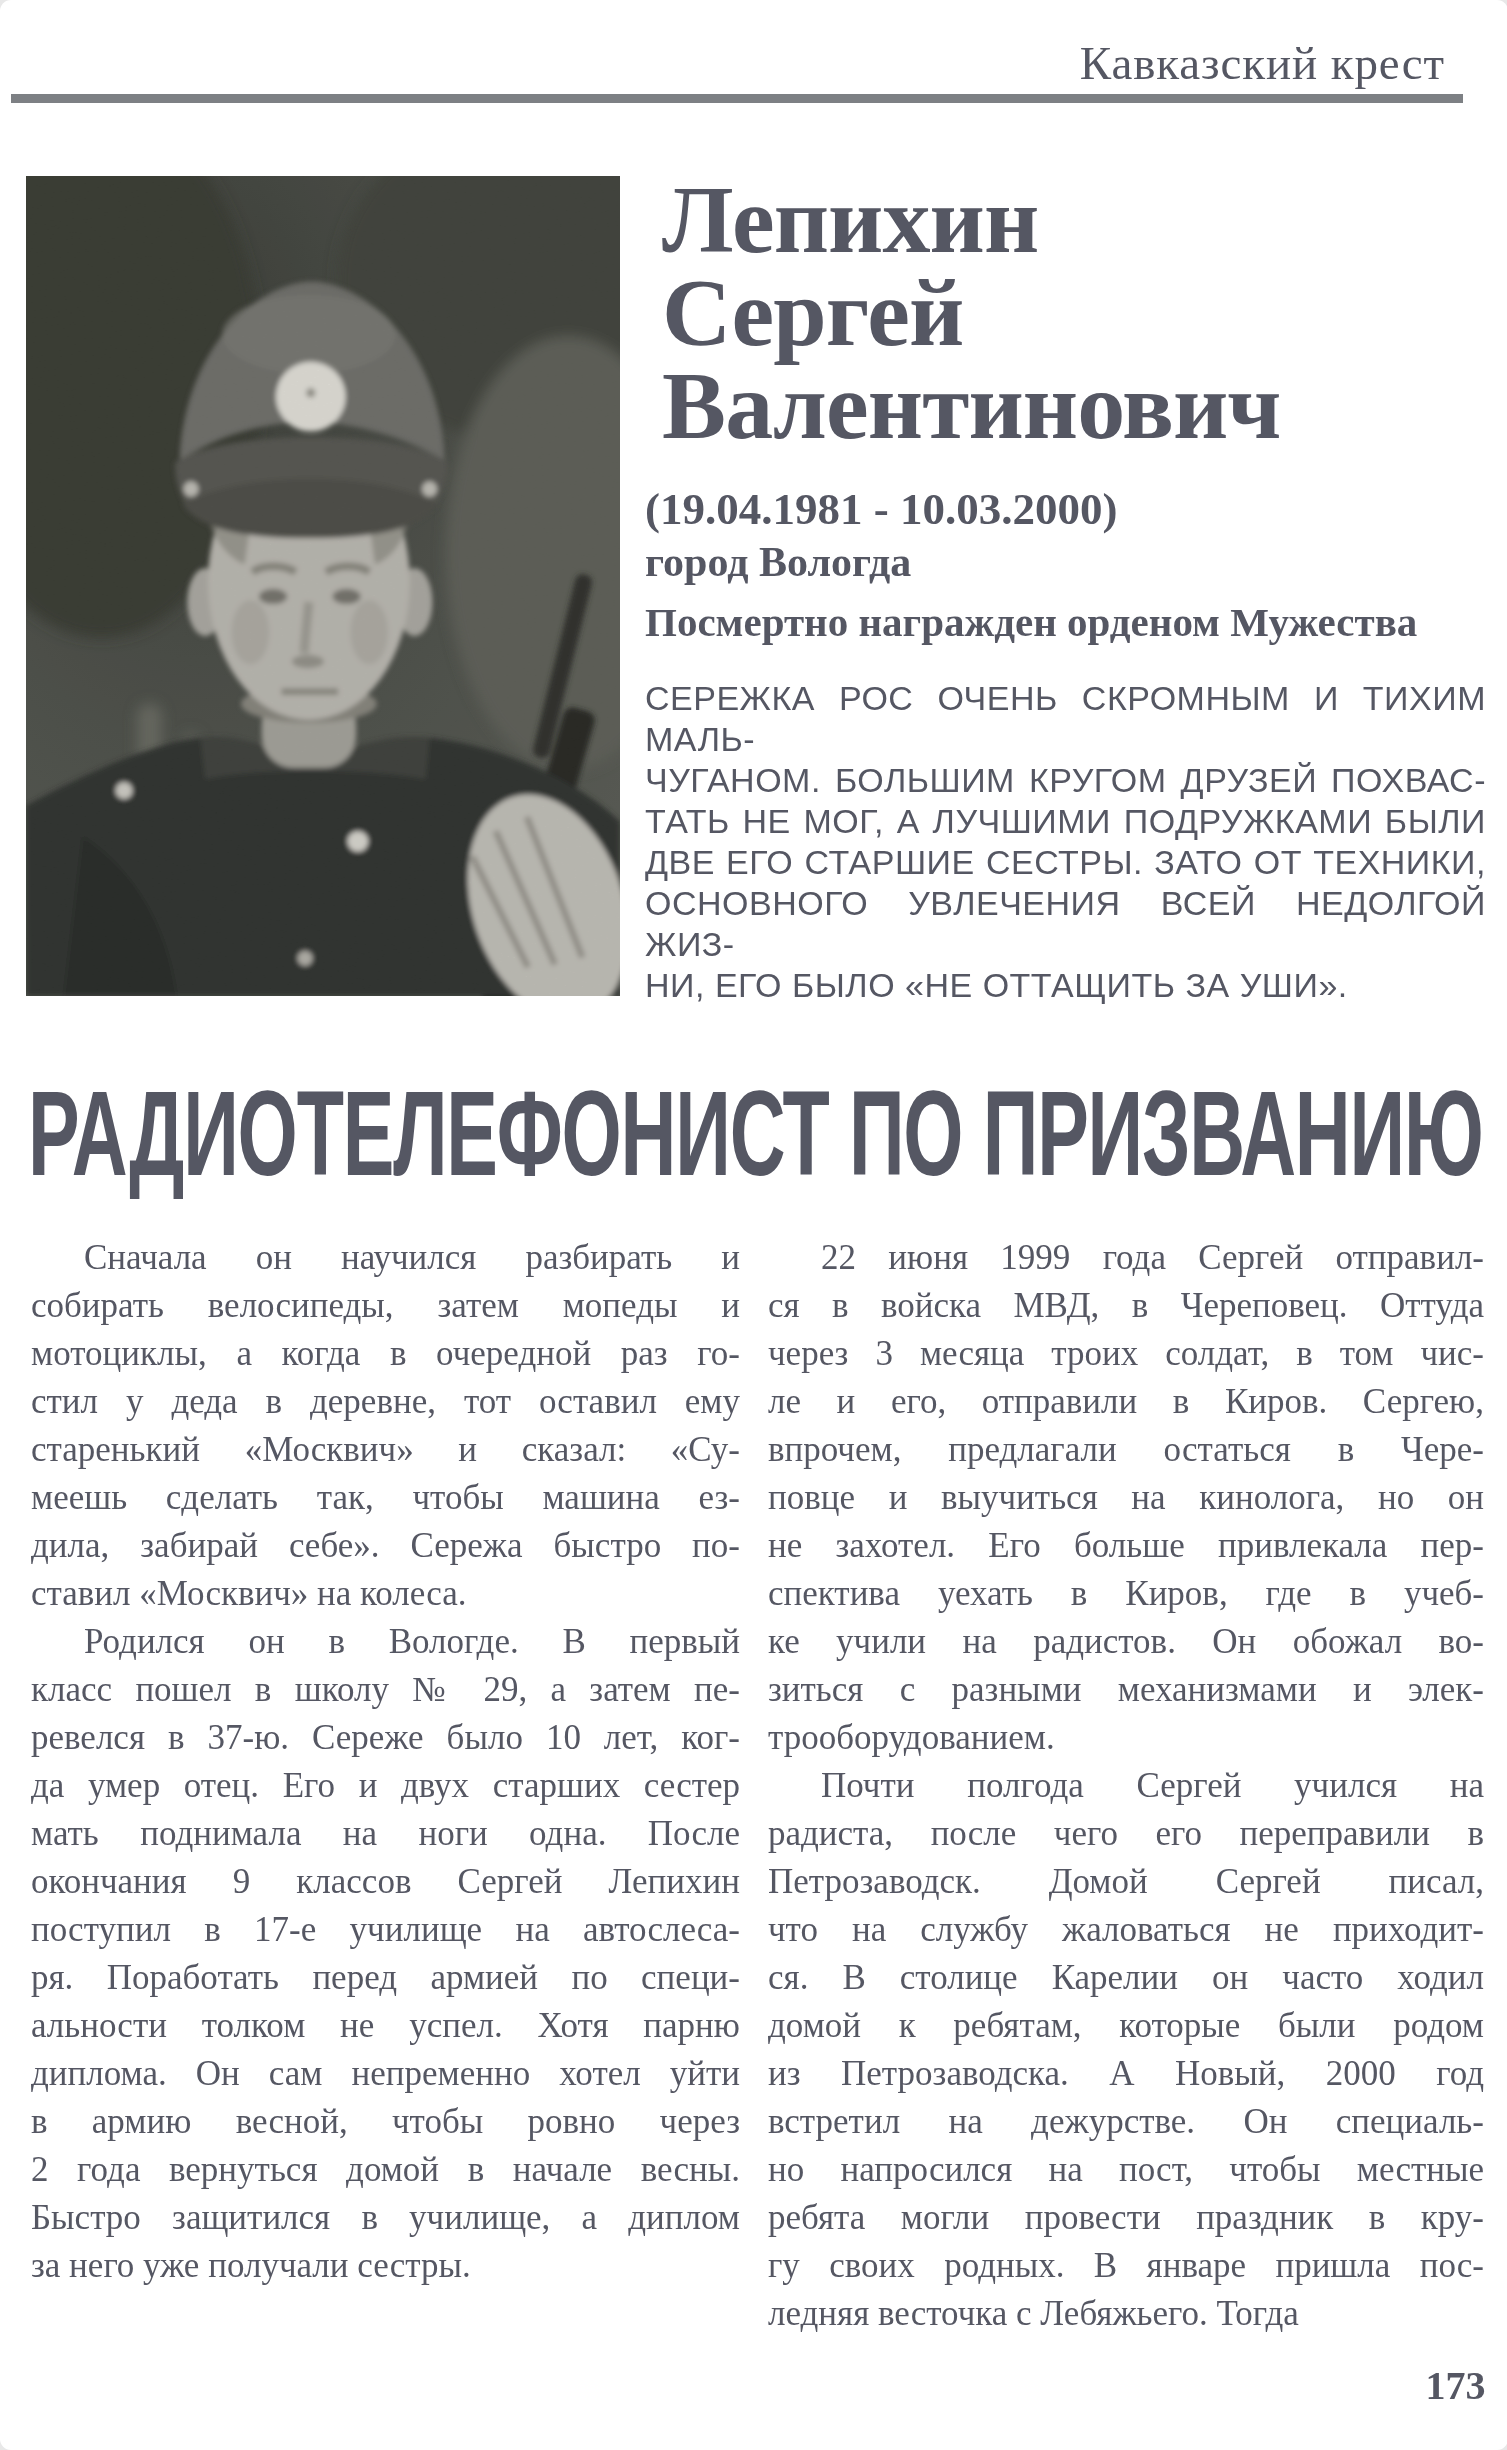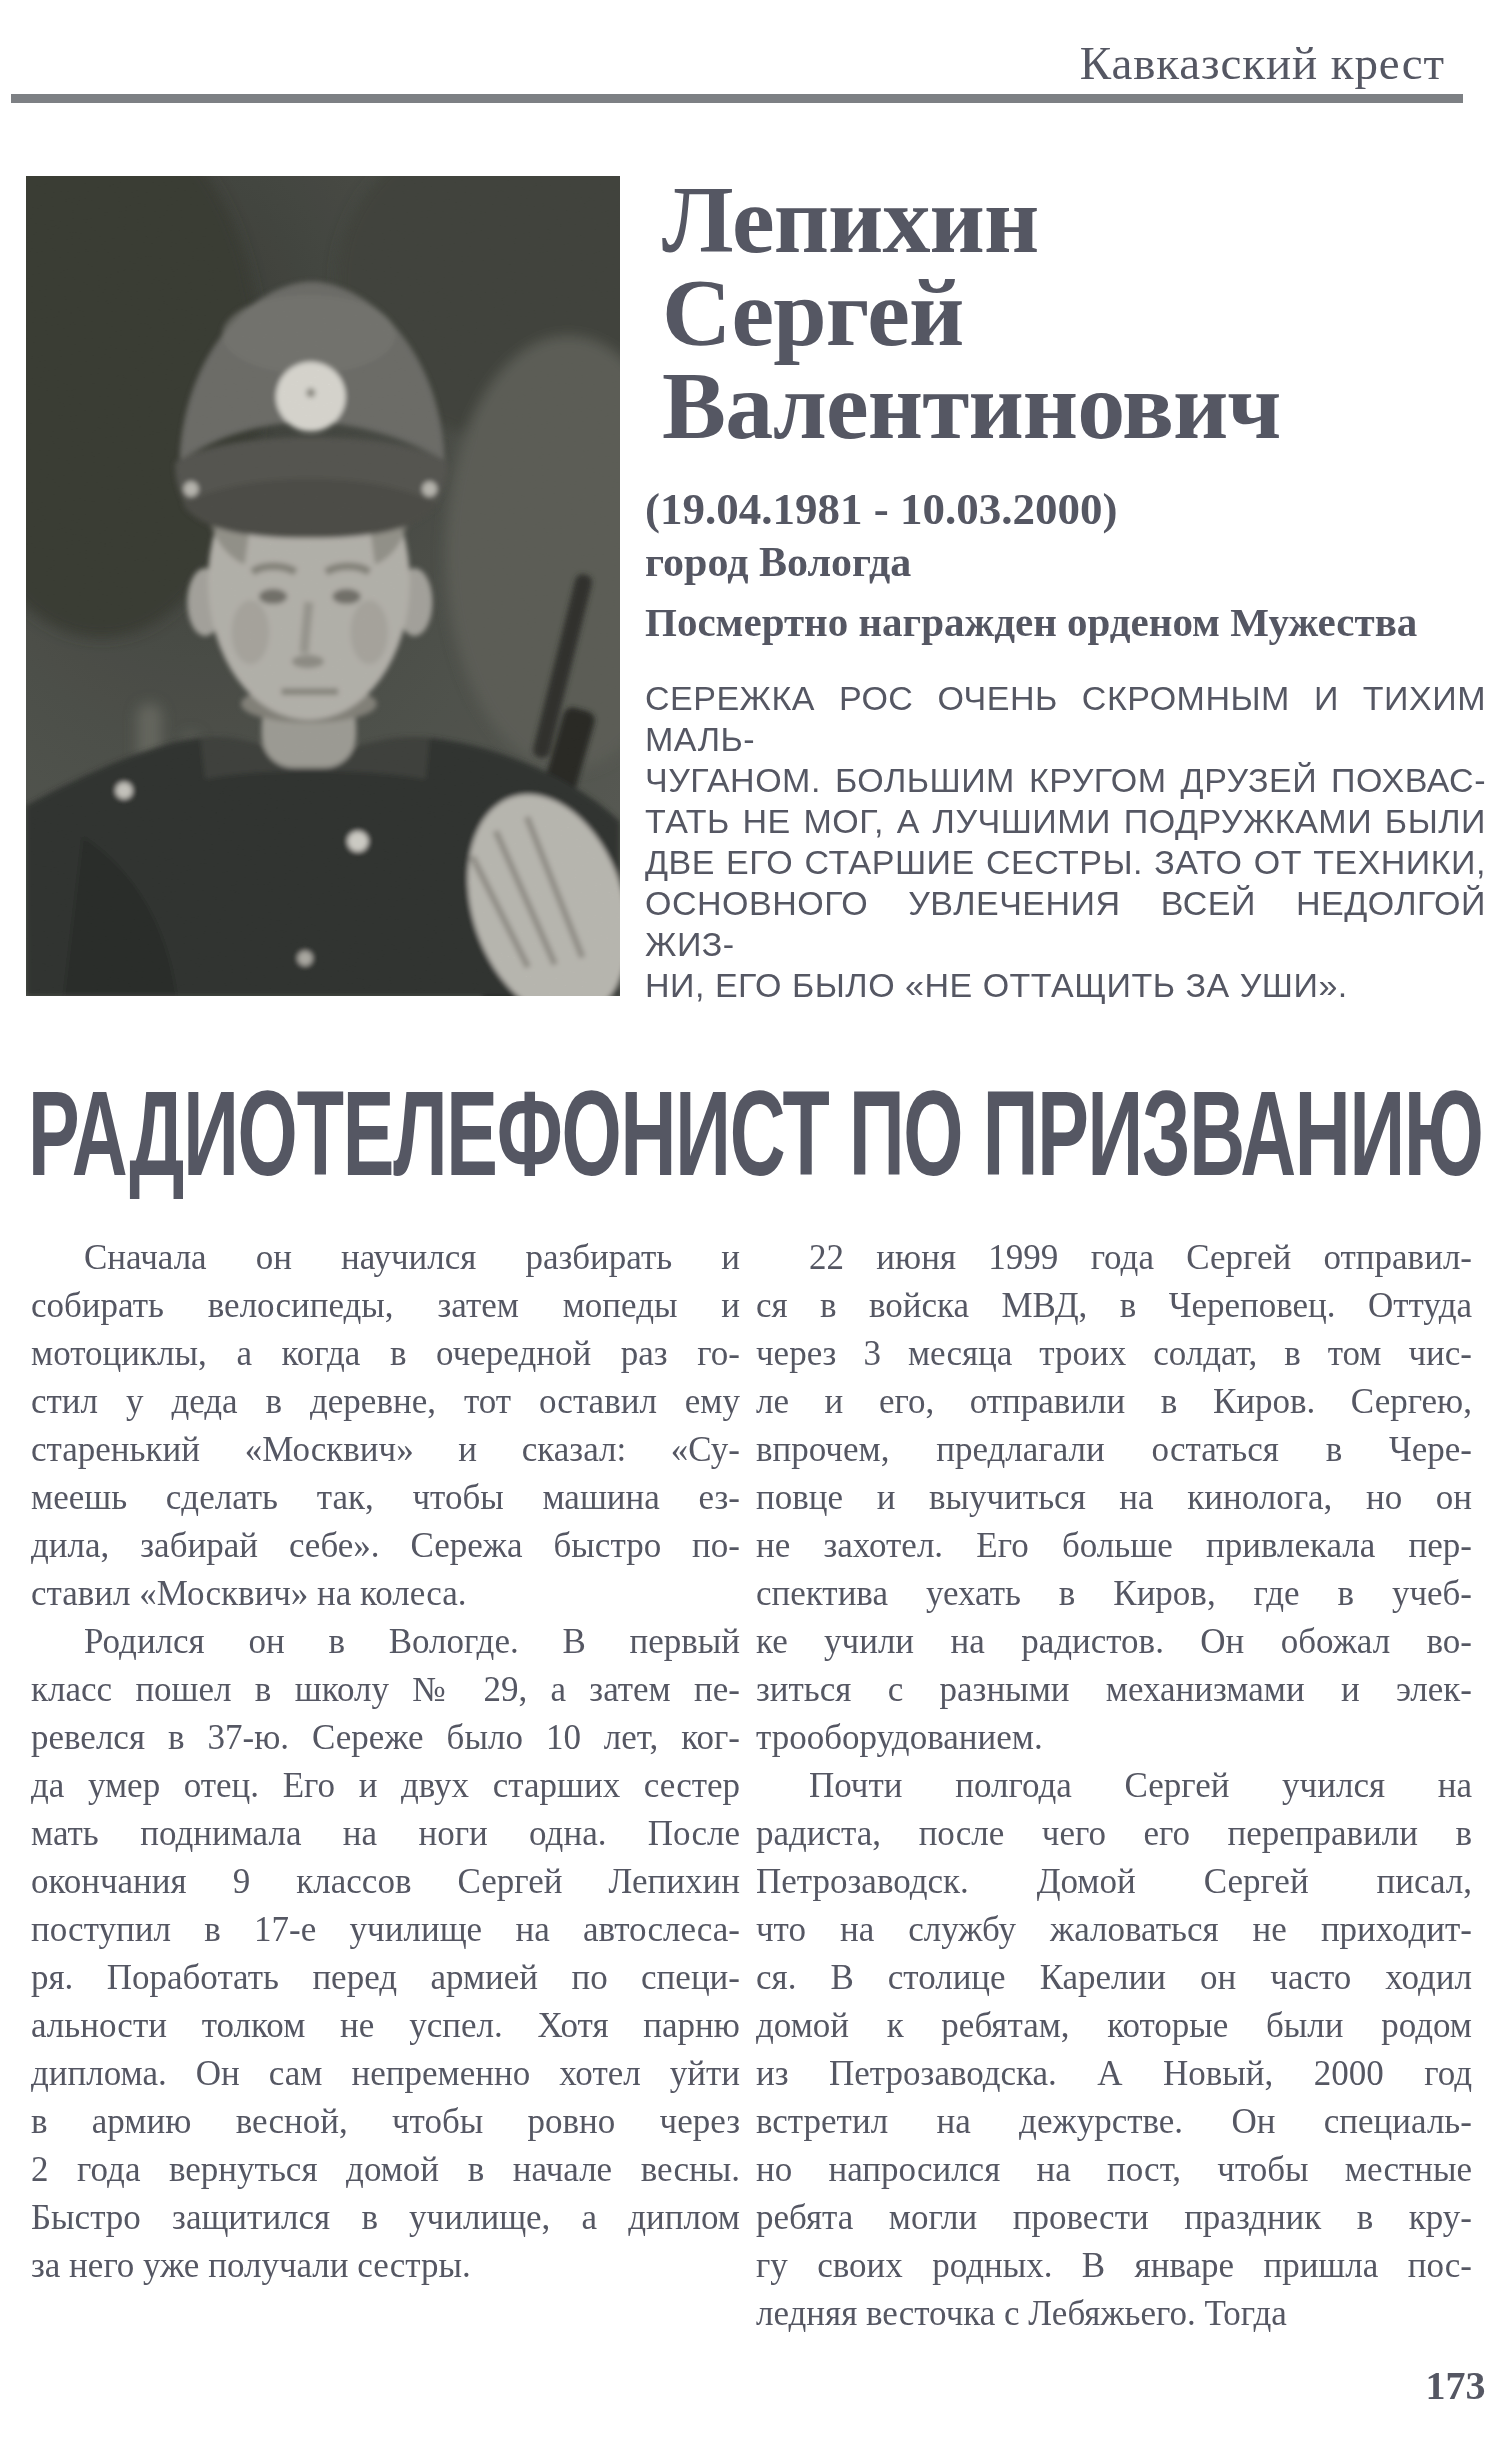--- a/index.html
+++ b/index.html
@@ -10,20 +10,21 @@
   html,body{margin:0;padding:0;}
   body{background:#e8e8e8;}
   .page{
     position:relative;
     width:1508px;height:2450px;
     background:var(--paper);
     font-family:"Liberation Serif", serif;
     color:var(--ink);
     overflow:hidden;
     margin:0 auto;
+    border-radius:11px;
   }
   .running-header{
     position:absolute; top:36px; right:63px;
     font-size:47px; line-height:55px;
     letter-spacing:0.9px;
     font-weight:500;
   }
   .rule{
     position:absolute; left:11.3px; top:94px;
     width:1452px; height:8.5px;
@@ -80,21 +81,21 @@
     transform-origin:left top;
     letter-spacing:-1.9px;
   }
   .columns{
     position:absolute; left:31px; top:1234px; width:1453px;
     display:flex;
   }
   .col{
     font-size:35px; line-height:48px;
   }
-  .col-left{ width:709px; margin-right:16px; }
+  .col-left{ width:709px; margin-right:28px; }
   .col-right{ width:716px; }
   .page-number{
     position:absolute; top:2363px; right:22.6px;
     font-size:40px; line-height:45px; font-weight:bold;
   }
 </style>
 </head>
 <body>
 
 <div class="page">

